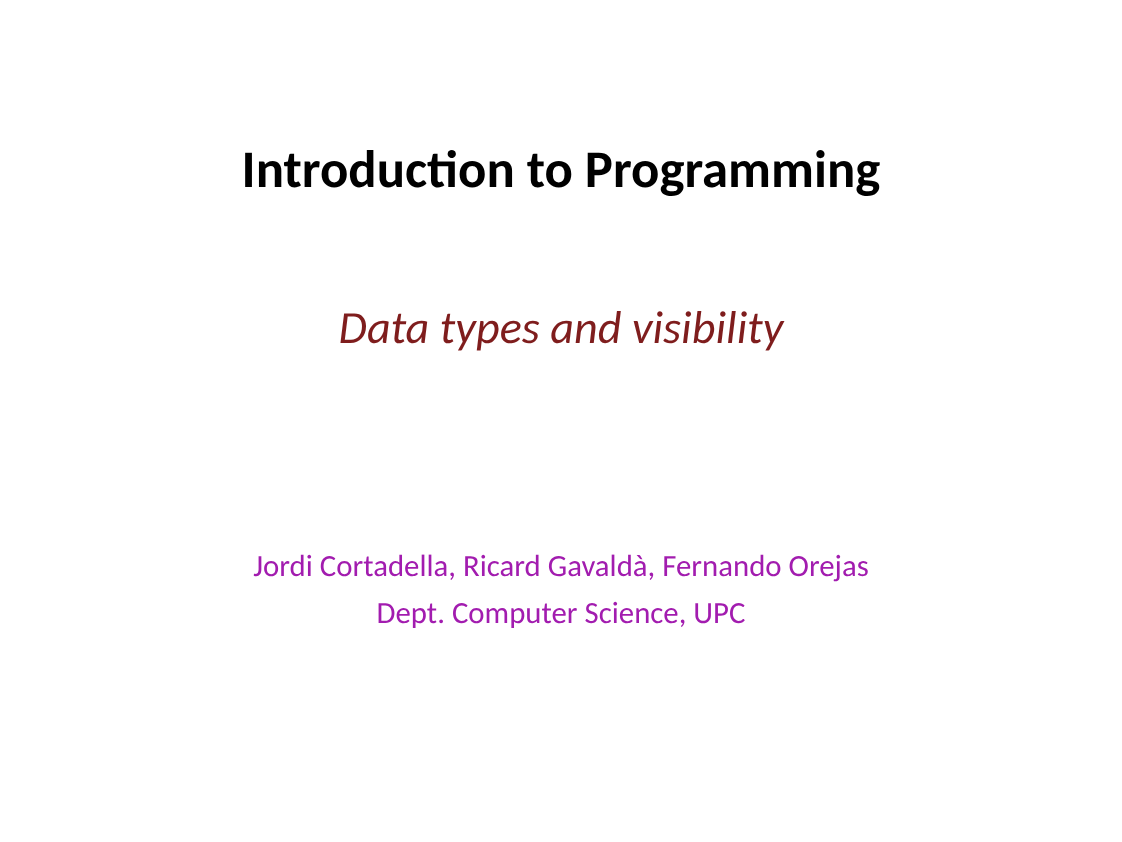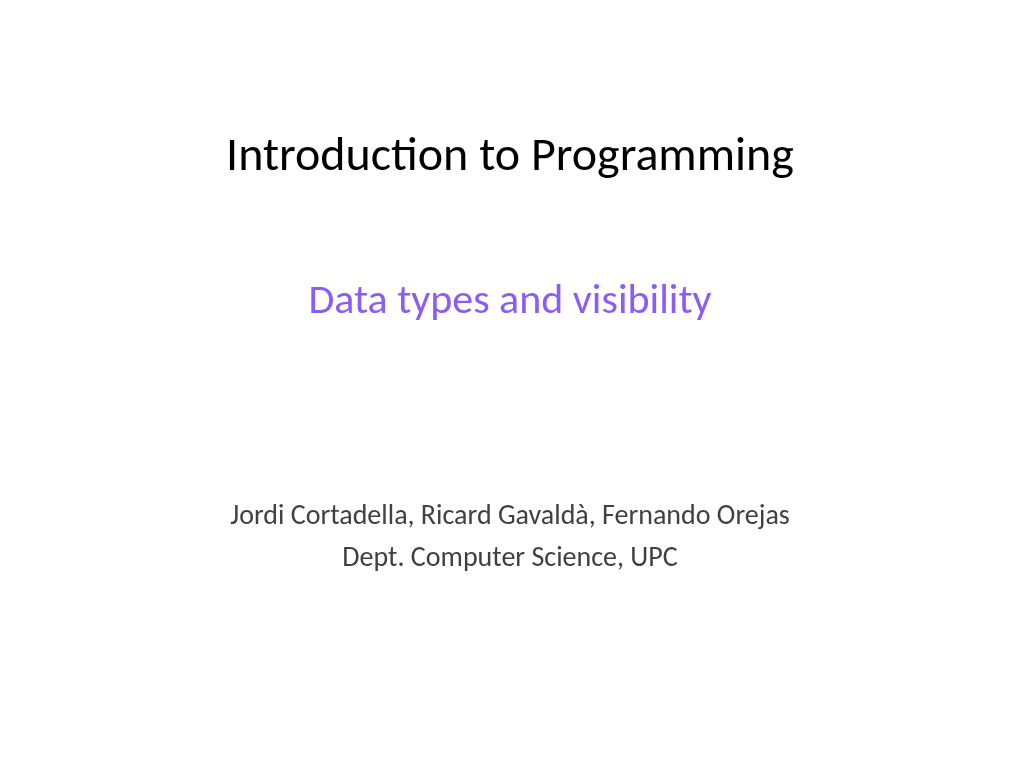--- a/index.html
+++ b/index.html
@@ -15,32 +15,33 @@
       display: flex;
       flex-direction: column;
       align-items: center;
       padding-top: 125px;
     }
     .title {
       font-size: 48px;
       color: #000000;
       text-align: center;
       line-height: 1.2;
-      font-weight: 400;
+      font-weight: 700;
     }
     .subtitle {
       font-size: 42px;
-      color: #8b5cf6;
+      color: #7f1d1d;
+      font-style: italic;
       text-align: center;
       margin-top: 90px;
       font-weight: 400;
     }
     .authors {
       font-size: 28px;
-      color: #404040;
+      color: #a21caf;
       text-align: center;
       margin-top: 170px;
       line-height: 1.5;
       font-weight: 400;
     }
   </style>
 </head>
 <body>
 
 <div class="title">

